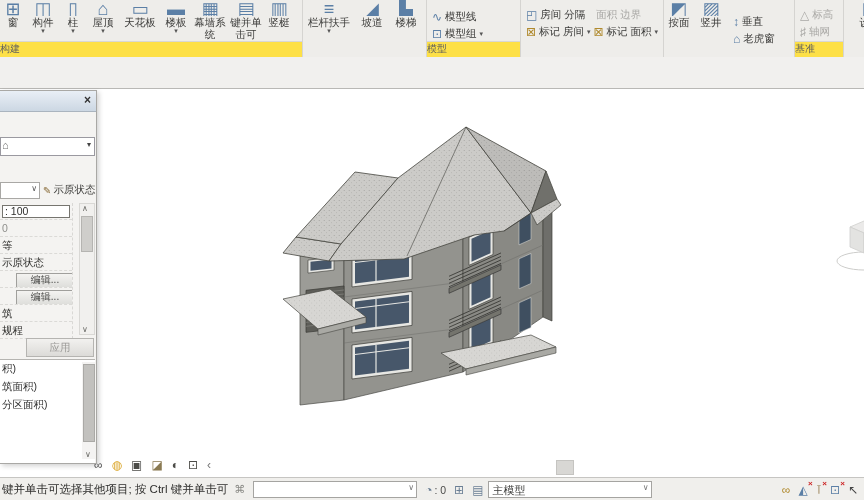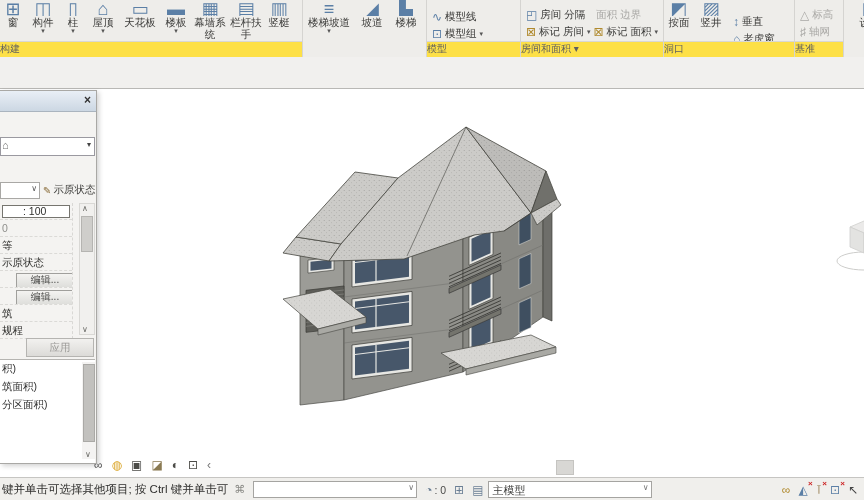--- a/index.html
+++ b/index.html
@@ -43,21 +43,21 @@
   .type-sel .tsa{position:absolute;right:3px;top:2px;font-size:8px;color:#444;}
   .combo2{position:absolute;top:91px;left:0;width:38px;height:15px;background:#fff;border:1px solid #a9a8a5;}
   .combo2 span{position:absolute;right:2px;top:1px;font-size:8px;color:#555;}
   .edit-type{position:absolute;top:91px;left:43px;height:16px;display:flex;align-items:center;gap:2px;
              font-size:10.5px;color:#3c3c3a;}
   .edit-type .icn{font-size:10px;color:#8a6d3b;}
   .grid{position:absolute;top:112px;left:0;width:72px;border-right:1px dashed #d9d8d5;}
   .grow{height:13px;border-bottom:1px dashed #dbdad7;padding:2px 0 1px 2px;font-size:10.5px;color:#2f2f2d;
         white-space:nowrap;overflow:hidden;}
   .grow.muted{color:#8f8f8c;}
-  .cell-input{background:#fff;border:1px solid #76756f;height:11px;margin-right:2px;padding:0 0 0 20px;line-height:11px;}
+  .cell-input{background:#fff;border:1px solid #76756f;height:11px;margin-right:2px;padding:0 0 0 2px;line-height:11px;}
   .ebtn{display:block;margin-left:14px;width:56px;height:13px;font-size:10px;line-height:11px;
         background:linear-gradient(#f4f3f1,#dededb);border:1px solid #a09f9c;color:#4a4a48;text-align:center;}
   .vscroll{position:absolute;right:1px;top:112px;width:14px;height:130px;background:#f1f0ee;border:1px solid #d9d8d5;}
   .vscroll .sa{position:absolute;left:2px;font-size:8px;color:#6a6a66;}
   .vscroll .thumb{position:absolute;left:1px;top:12px;width:10px;height:34px;background:#cfcecb;border:1px solid #b5b4b1;}
   .applybtn{position:absolute;top:247px;left:26px;width:66px;height:17px;background:linear-gradient(#f2f1ef,#dcdbd8);
             border:1px solid #b5b4b1;color:#9a9996;font-size:10.5px;text-align:center;line-height:16px;}
   .browser{position:absolute;top:268px;left:0;width:95px;height:103px;background:#fff;border-top:1px solid #b5b4b1;}
   .brow{height:16px;padding:2px 0 0 2px;font-size:10.5px;color:#333;white-space:nowrap;}
   .bscroll{position:absolute;right:1px;top:271px;width:13px;height:97px;background:#f4f3f2;}
@@ -112,35 +112,35 @@
         <span class="icn">▬</span>
         <span>楼板</span>
         <span class="arr">▾</span>
       </div>
       <div class="bb" style="width:36px">
         <span class="icn">▦</span>
         <span>幕墙系统</span>
       </div>
       <div class="bb" style="width:36px">
         <span class="icn">▤</span>
-        <span>栏杆扶手</span>
+        <span>键并单击可</span>
       </div>
       <div class="bb" style="width:30px">
         <span class="icn">▥</span>
         <span>竖梃</span>
       </div>
     </div>
     <div class="panel-label">构建</div>
   </div>
 
   <div class="panel" style="width:123px">
     <div class="btnrow">
       <div class="bb" style="width:52px">
         <span class="icn">≡</span>
-        <span>楼梯坡道</span>
+        <span>栏杆扶手</span>
         <span class="arr">▾</span>
       </div>
       <div class="bb" style="width:34px">
         <span class="icn">◢</span>
         <span>坡道</span>
       </div>
       <div class="bb" style="width:34px">
         <span class="icn">▙</span>
         <span>楼梯</span>
       </div>
@@ -170,24 +170,20 @@
         <span class="disabled" style="margin-left:8px">面积 边界</span>
       </div>
       <div class="sr">
         <span class="icn gold">⊠</span>
         <span>标记 房间</span>
         <span class="arr">▾</span>
         <span class="icn gold">⊠</span>
         <span>标记 面积</span>
         <span class="arr">▾</span>
       </div>
-    </div>
-    <div class="panel-label">
-      <span>房间和面积</span>
-      <span class="arr">▾</span>
     </div>
   </div>
 
   <div class="panel" style="width:130px">
     <div class="btnrow">
       <div class="bb" style="width:30px">
         <span class="icn">◩</span>
         <span>按面</span>
       </div>
       <div class="bb" style="width:34px">
@@ -198,21 +194,20 @@
         <div class="sr">
           <span class="icn">↕</span>
           <span>垂直</span>
         </div>
         <div class="sr">
           <span class="icn">⌂</span>
           <span>老虎窗</span>
         </div>
       </div>
     </div>
-    <div class="panel-label">洞口</div>
   </div>
 
   <div class="panel" style="width:48px">
     <div style="padding-top:6px">
       <div class="sr disabled">
         <span class="icn">△</span>
         <span>标高</span>
       </div>
       <div class="sr disabled">
         <span class="icn">♯</span>

